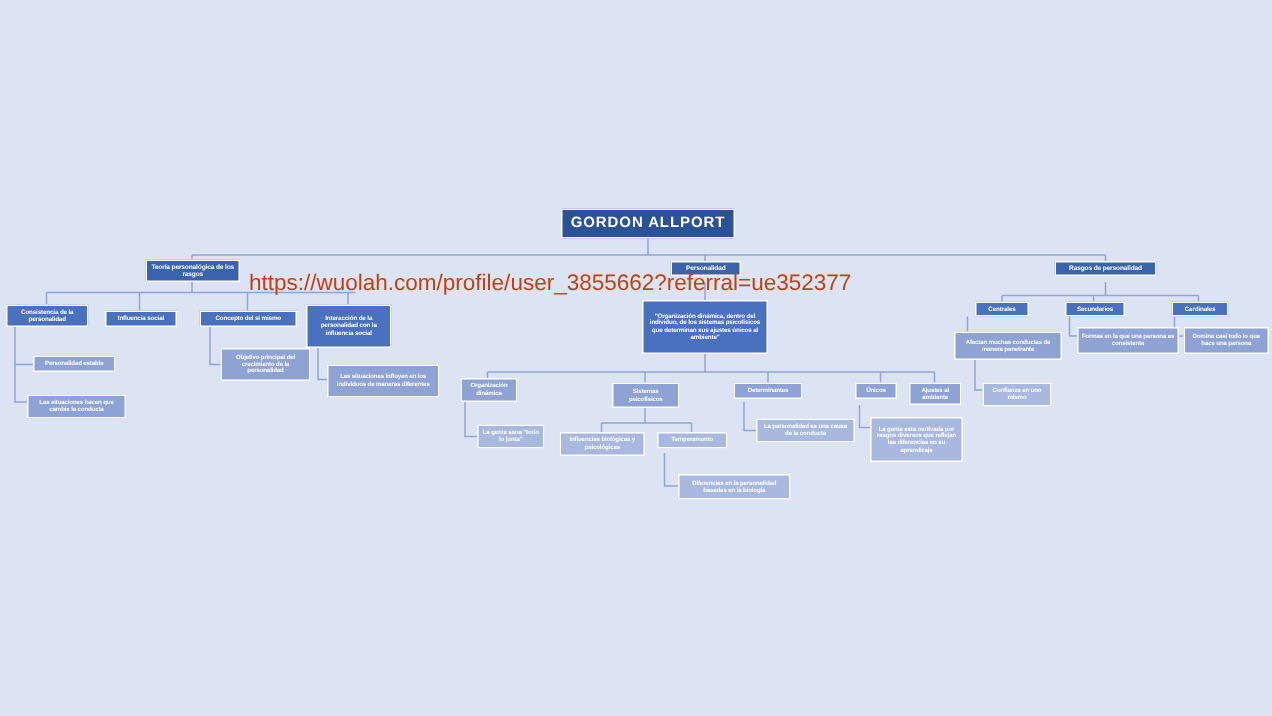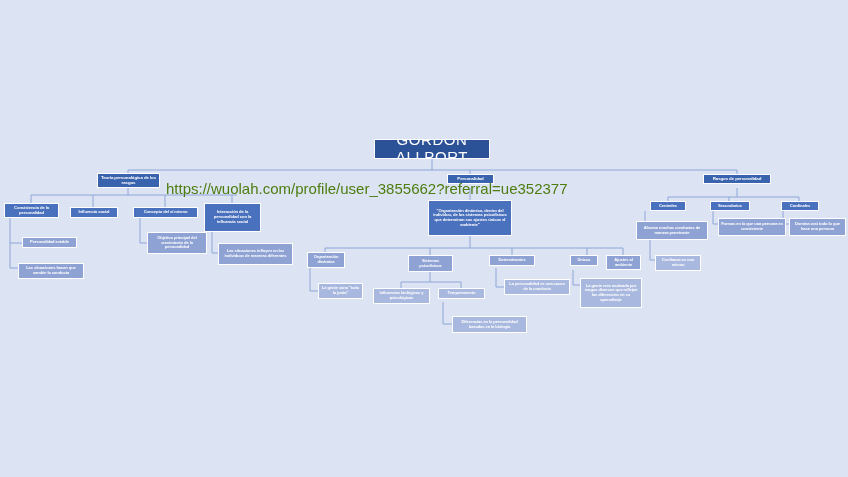--- a/index.html
+++ b/index.html
@@ -20,31 +20,31 @@
     display:flex;align-items:center;justify-content:center;
     text-align:center;
     color:#ffffff;
     border:1px solid #ffffff;
     line-height:1.12;
     padding:1px 2px;
     overflow:hidden;
     letter-spacing:-0.1px;
   }
   
-  .lv0{background:#2b5196;font-weight:normal;font-size:15px;letter-spacing:.6px;}
+  .lv0{background:#2b5196;font-weight:bold;font-size:10px;letter-spacing:.6px;}
   .lv1{background:#3a63ae;font-weight:bold;font-size:4.4px;}
   .lv2{background:#4a71bd;font-weight:bold;font-size:4.2px;}
   .lv3{background:#8ea2d4;font-weight:bold;font-size:4.1px;}
   .lv4{background:#a9b8de;font-weight:bold;font-size:4.1px;}
 
   .watermark{
     position:absolute;
     left:166px;top:180px;
     font-size:15px;
-    color:#4d7c0f;
+    color:#c2410c;
     font-family:"Liberation Sans","DejaVu Sans",sans-serif;
     white-space:nowrap;
     z-index:40;
   }
 </style>
 </head>
 <body>
 
 <div id="canvas">
 

